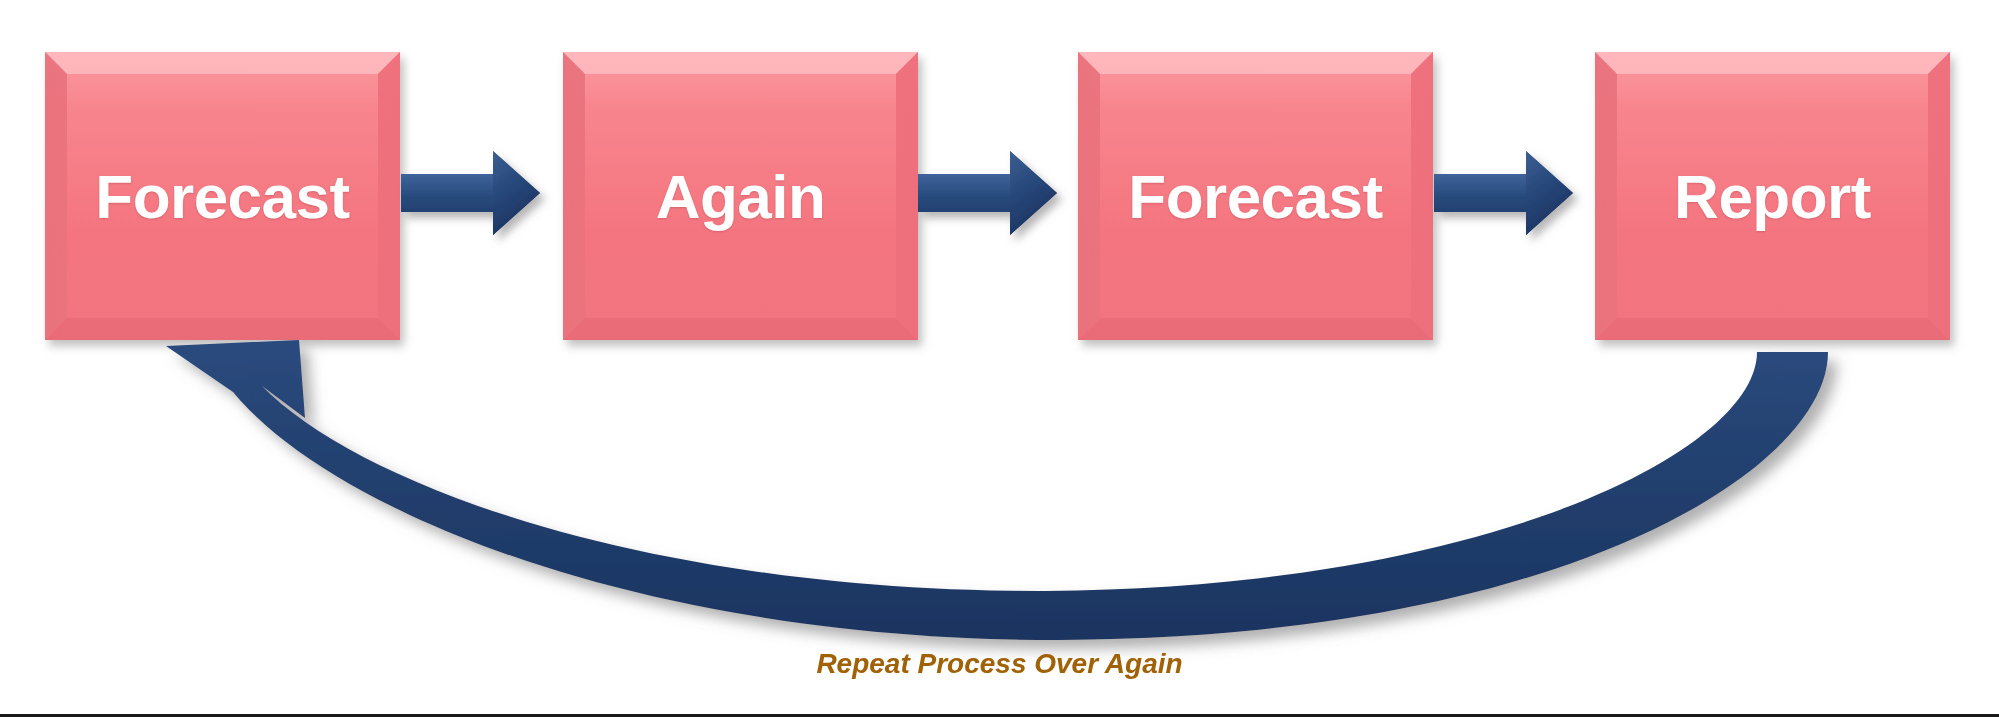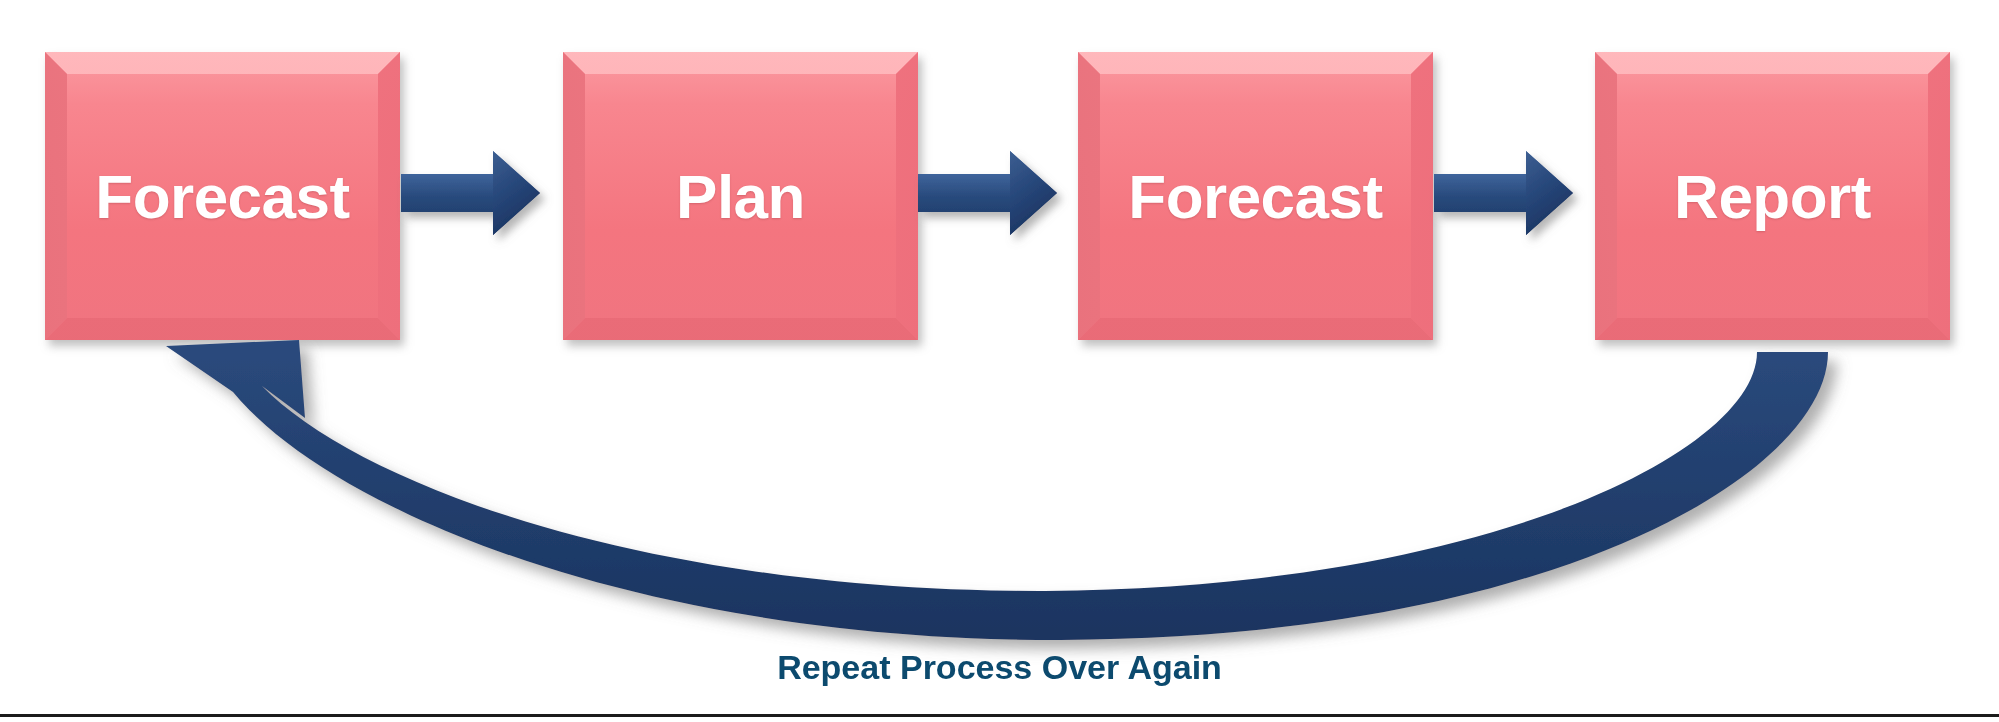--- a/index.html
+++ b/index.html
@@ -64,23 +64,24 @@
   #loop{position:absolute;left:0;top:0;width:1999px;height:722px;z-index:1;}
   #loop svg{display:block;}
 
   
   #caption{
     position:absolute;
     left:0; right:0;
     top:648px;
     text-align:center;
     z-index:4;
-    font-size:34px;
+    font-size:28px;
+    font-style:italic;
     font-weight:600;
-    color:#0c4a6e;
+    color:#a16207;
     font-family:"Liberation Sans", sans-serif;
   }
 
   
   #bottom-rule{
     position:absolute;
     left:0;right:0;
     top:714px;
     height:3px;
     background:#1b1b1b;
@@ -132,21 +133,21 @@
 
   <div class="pbox" style="left:563px;width:355px;">
     <div class="shadow"></div>
     <div class="face"></div>
     <div class="bev">
         <i class="t"></i>
         <i class="b"></i>
         <i class="l"></i>
         <i class="r"></i>
       </div>
-    <div class="label">Plan</div>
+    <div class="label">Again</div>
   </div>
 
   <div class="pbox" style="left:1078px;width:355px;">
     <div class="shadow"></div>
     <div class="face"></div>
     <div class="bev">
         <i class="t"></i>
         <i class="b"></i>
         <i class="l"></i>
         <i class="r"></i>

